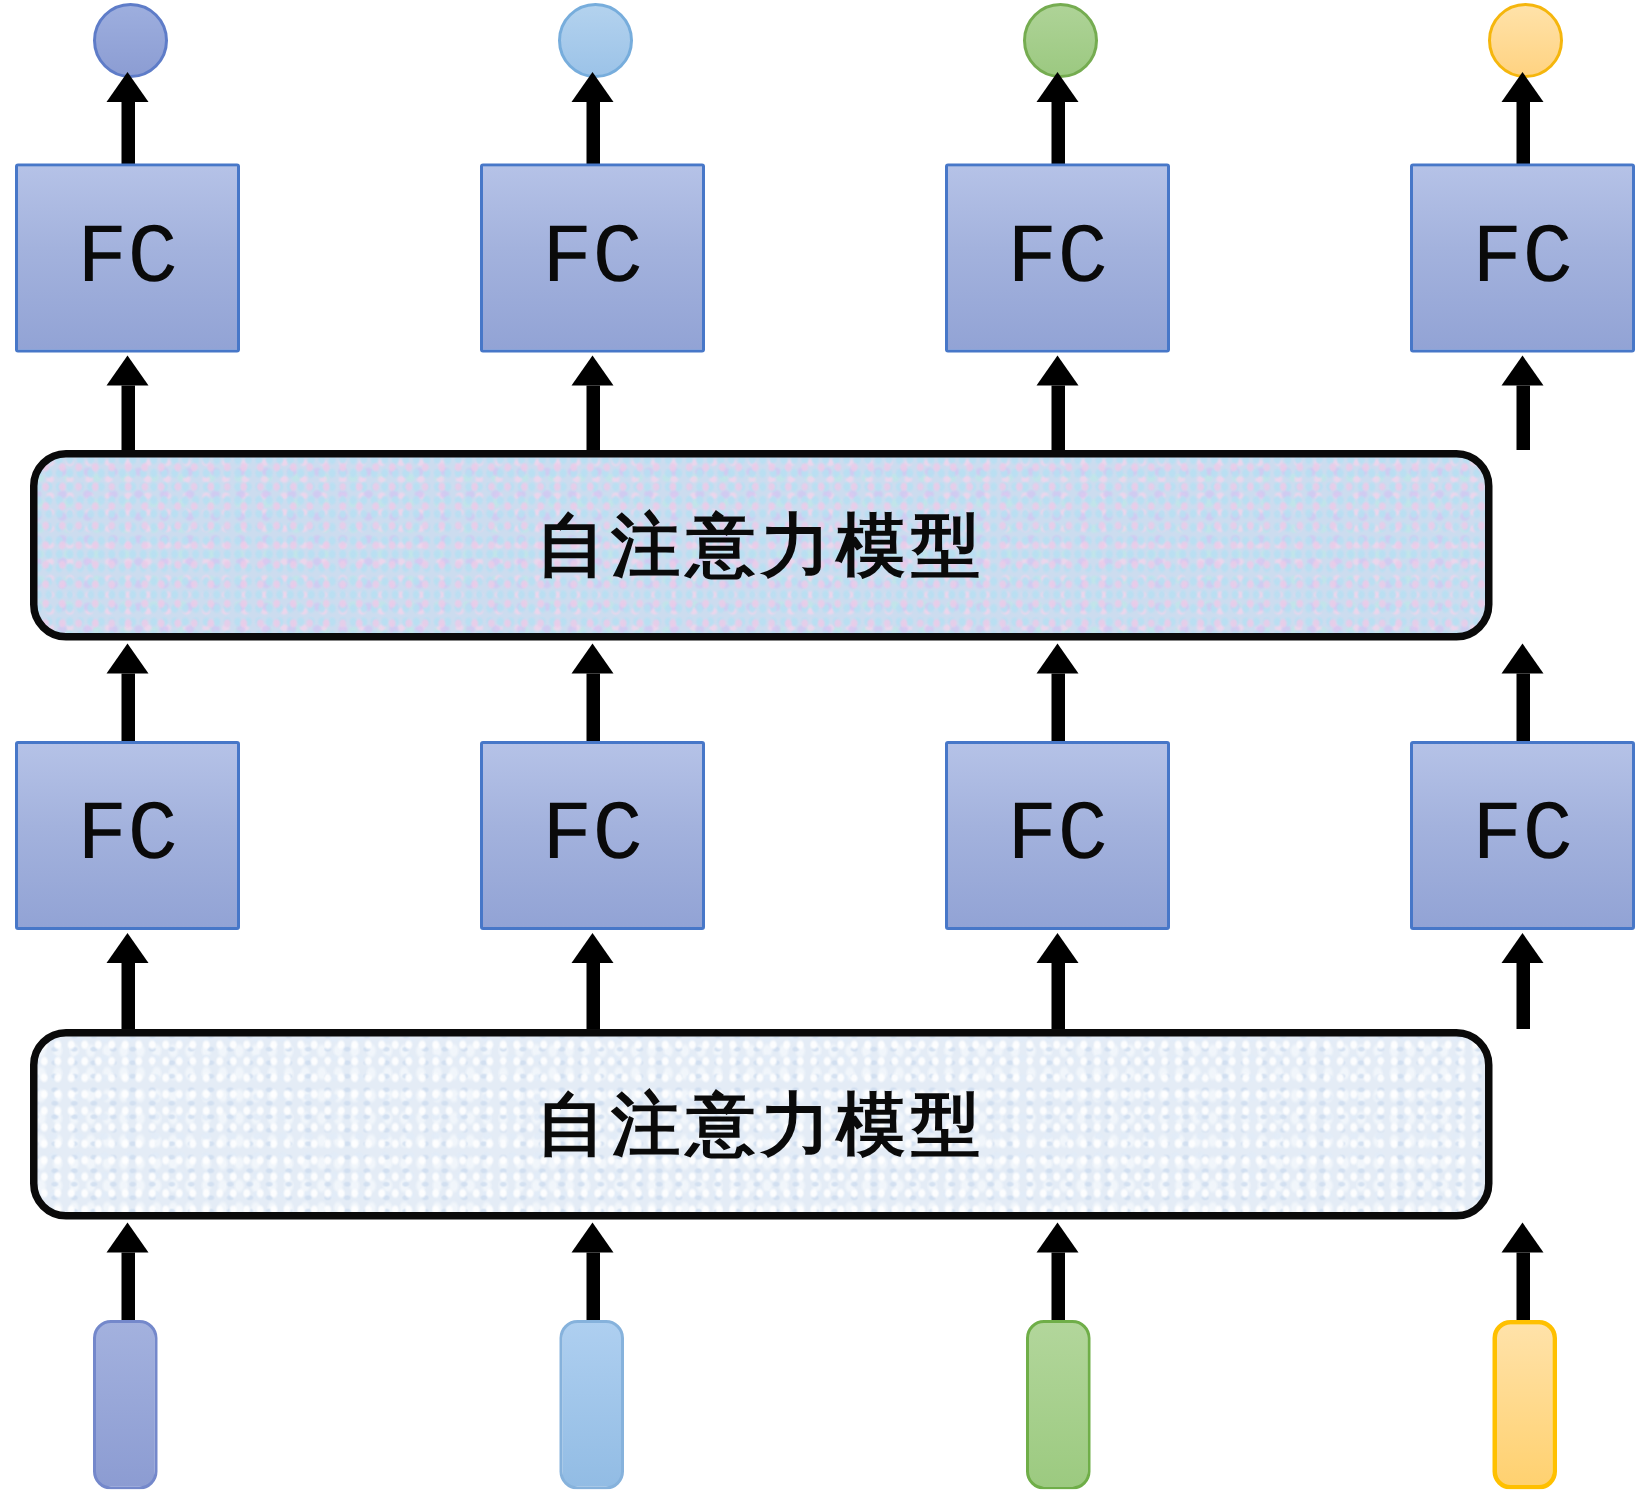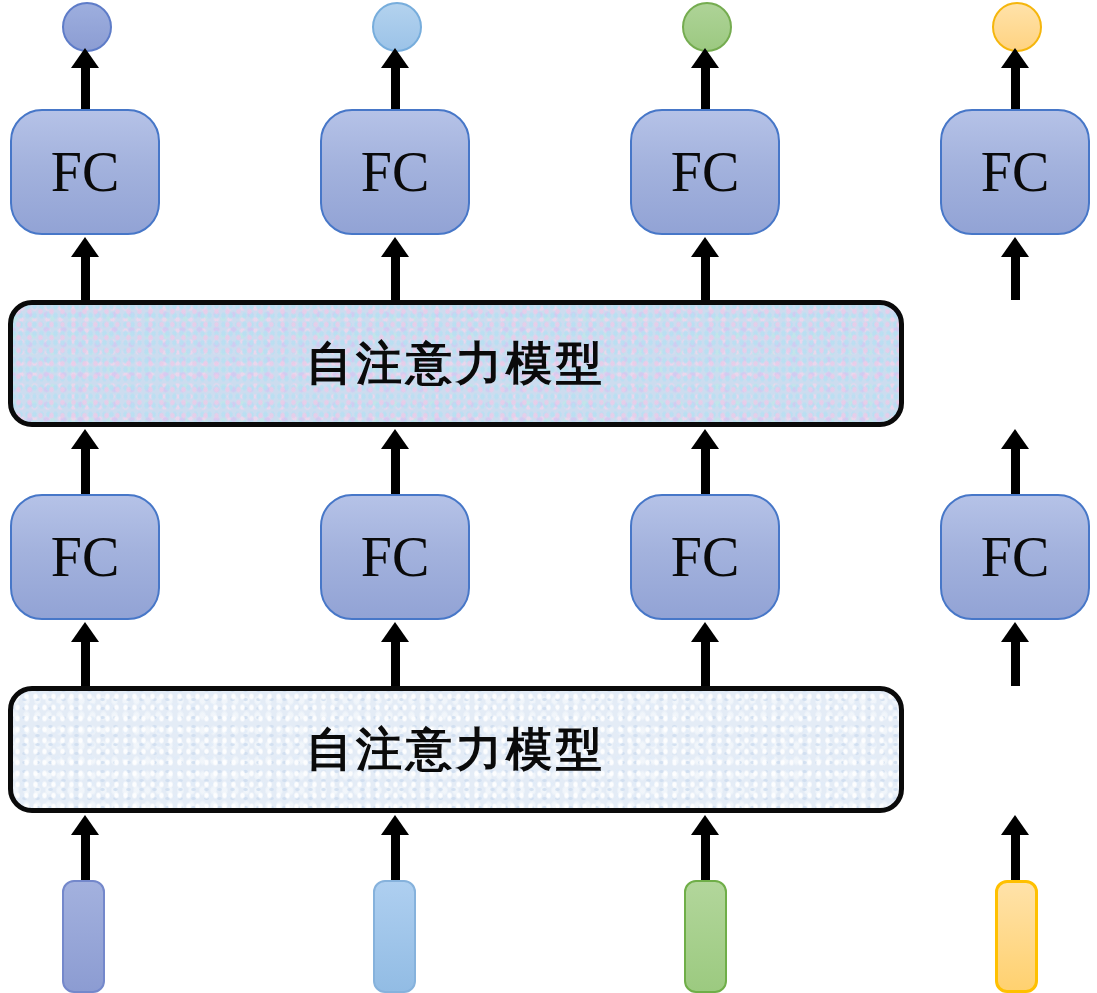--- a/index.html
+++ b/index.html
@@ -44,32 +44,32 @@
   .circle.c3{left:682px; background:linear-gradient(180deg,#aed397,#9cc981); border:2px solid #75ac50;}
   .circle.c4{left:992px; background:linear-gradient(180deg,#ffe2a9,#ffd382); border:2px solid #f5b60d;}
 
   
   .fc-box{
     position:absolute;
     width:150px;height:126px;
     box-sizing:border-box;
     background:linear-gradient(180deg,#b5c2e7 0%,#a3b2dd 45%,#92a3d5 100%);
     border:2px solid #4777c8;
-    border-radius:32px;
+    border-radius:2px;
     display:flex;align-items:center;justify-content:center;
     font-size:56px;color:#0a0a0a;
-    font-family:Liberation Serif, serif;
+    font-family:Liberation Mono, monospace;
   }
   .fcrow1{top:109px;}  .fcrow2{top:494px;}
   .fcc1{left:10px;} .fcc2{left:320px;} .fcc3{left:630px;} .fcc4{left:940px;}
 
   
   .attn-box{
-    position:absolute;left:8px;
-    width:896px;height:127px;
+    position:absolute;left:20px;
+    width:975px;height:127px;
     box-sizing:border-box;
     border:5px solid #0a0a0a;
     border-radius:24px;
     display:flex;align-items:center;justify-content:center;
   }
   .attn-label{
     font-family:"Liberation Sans", sans-serif;
     font-weight:bold;
     font-size:46px;
     letter-spacing:4px;

